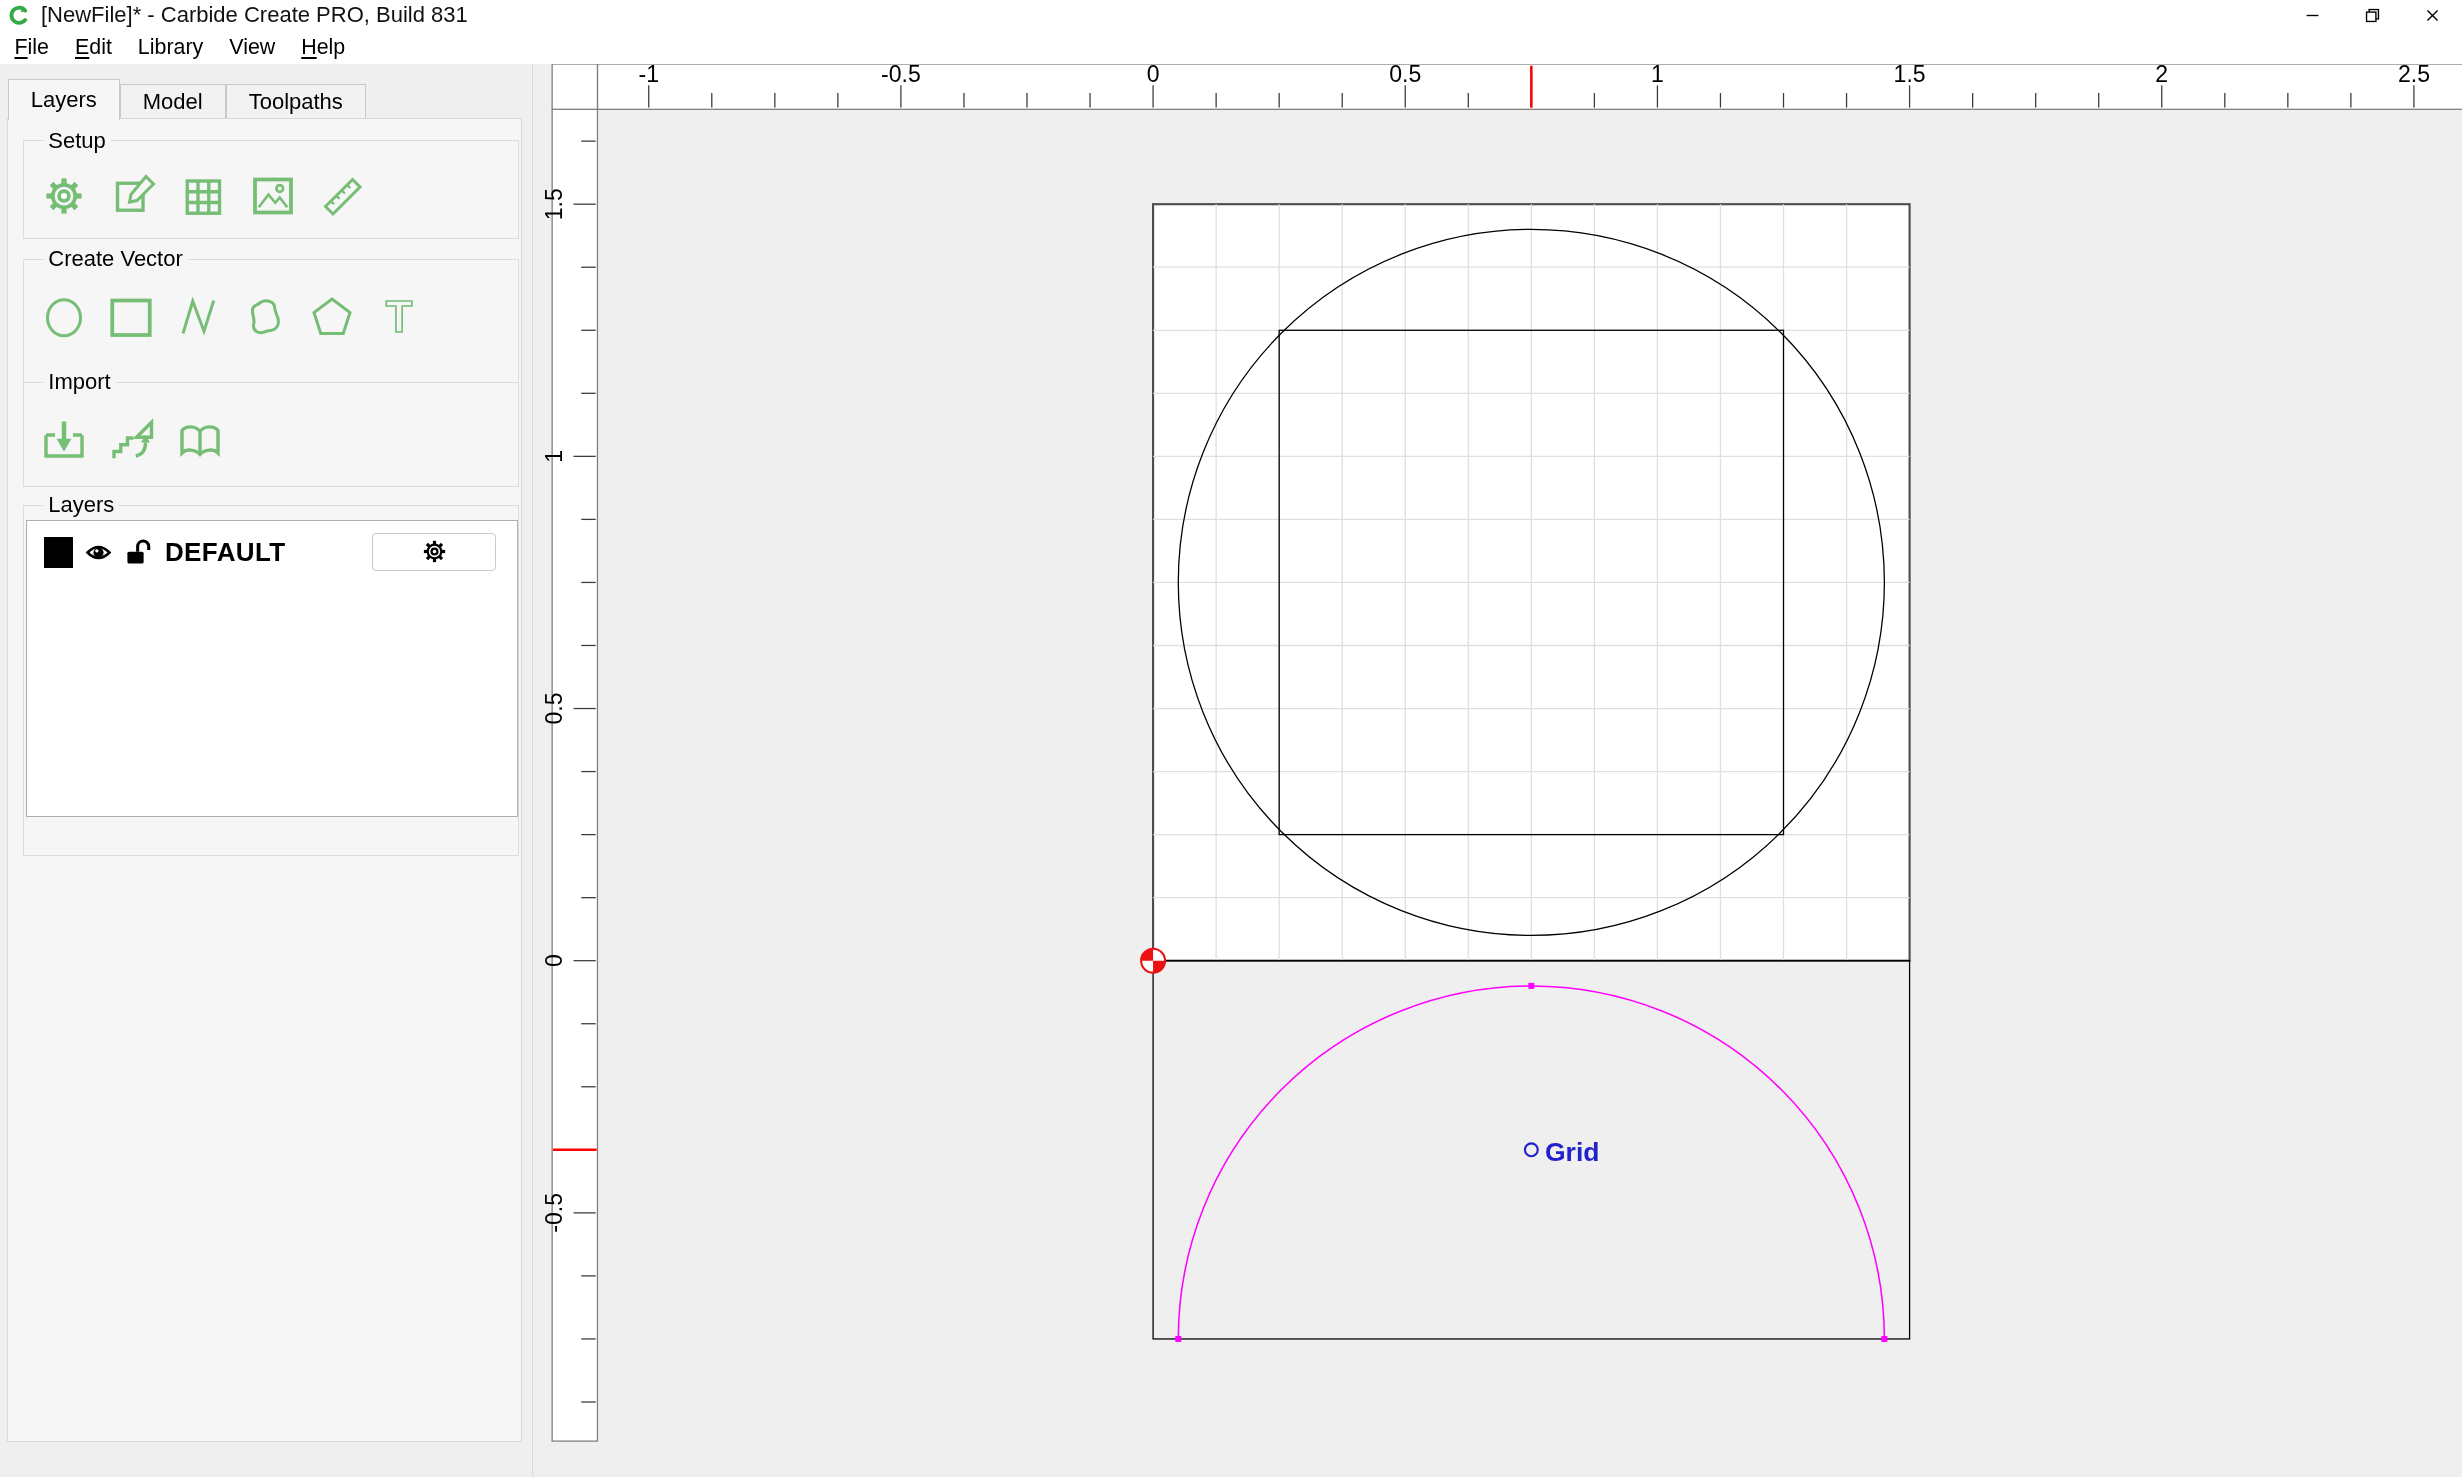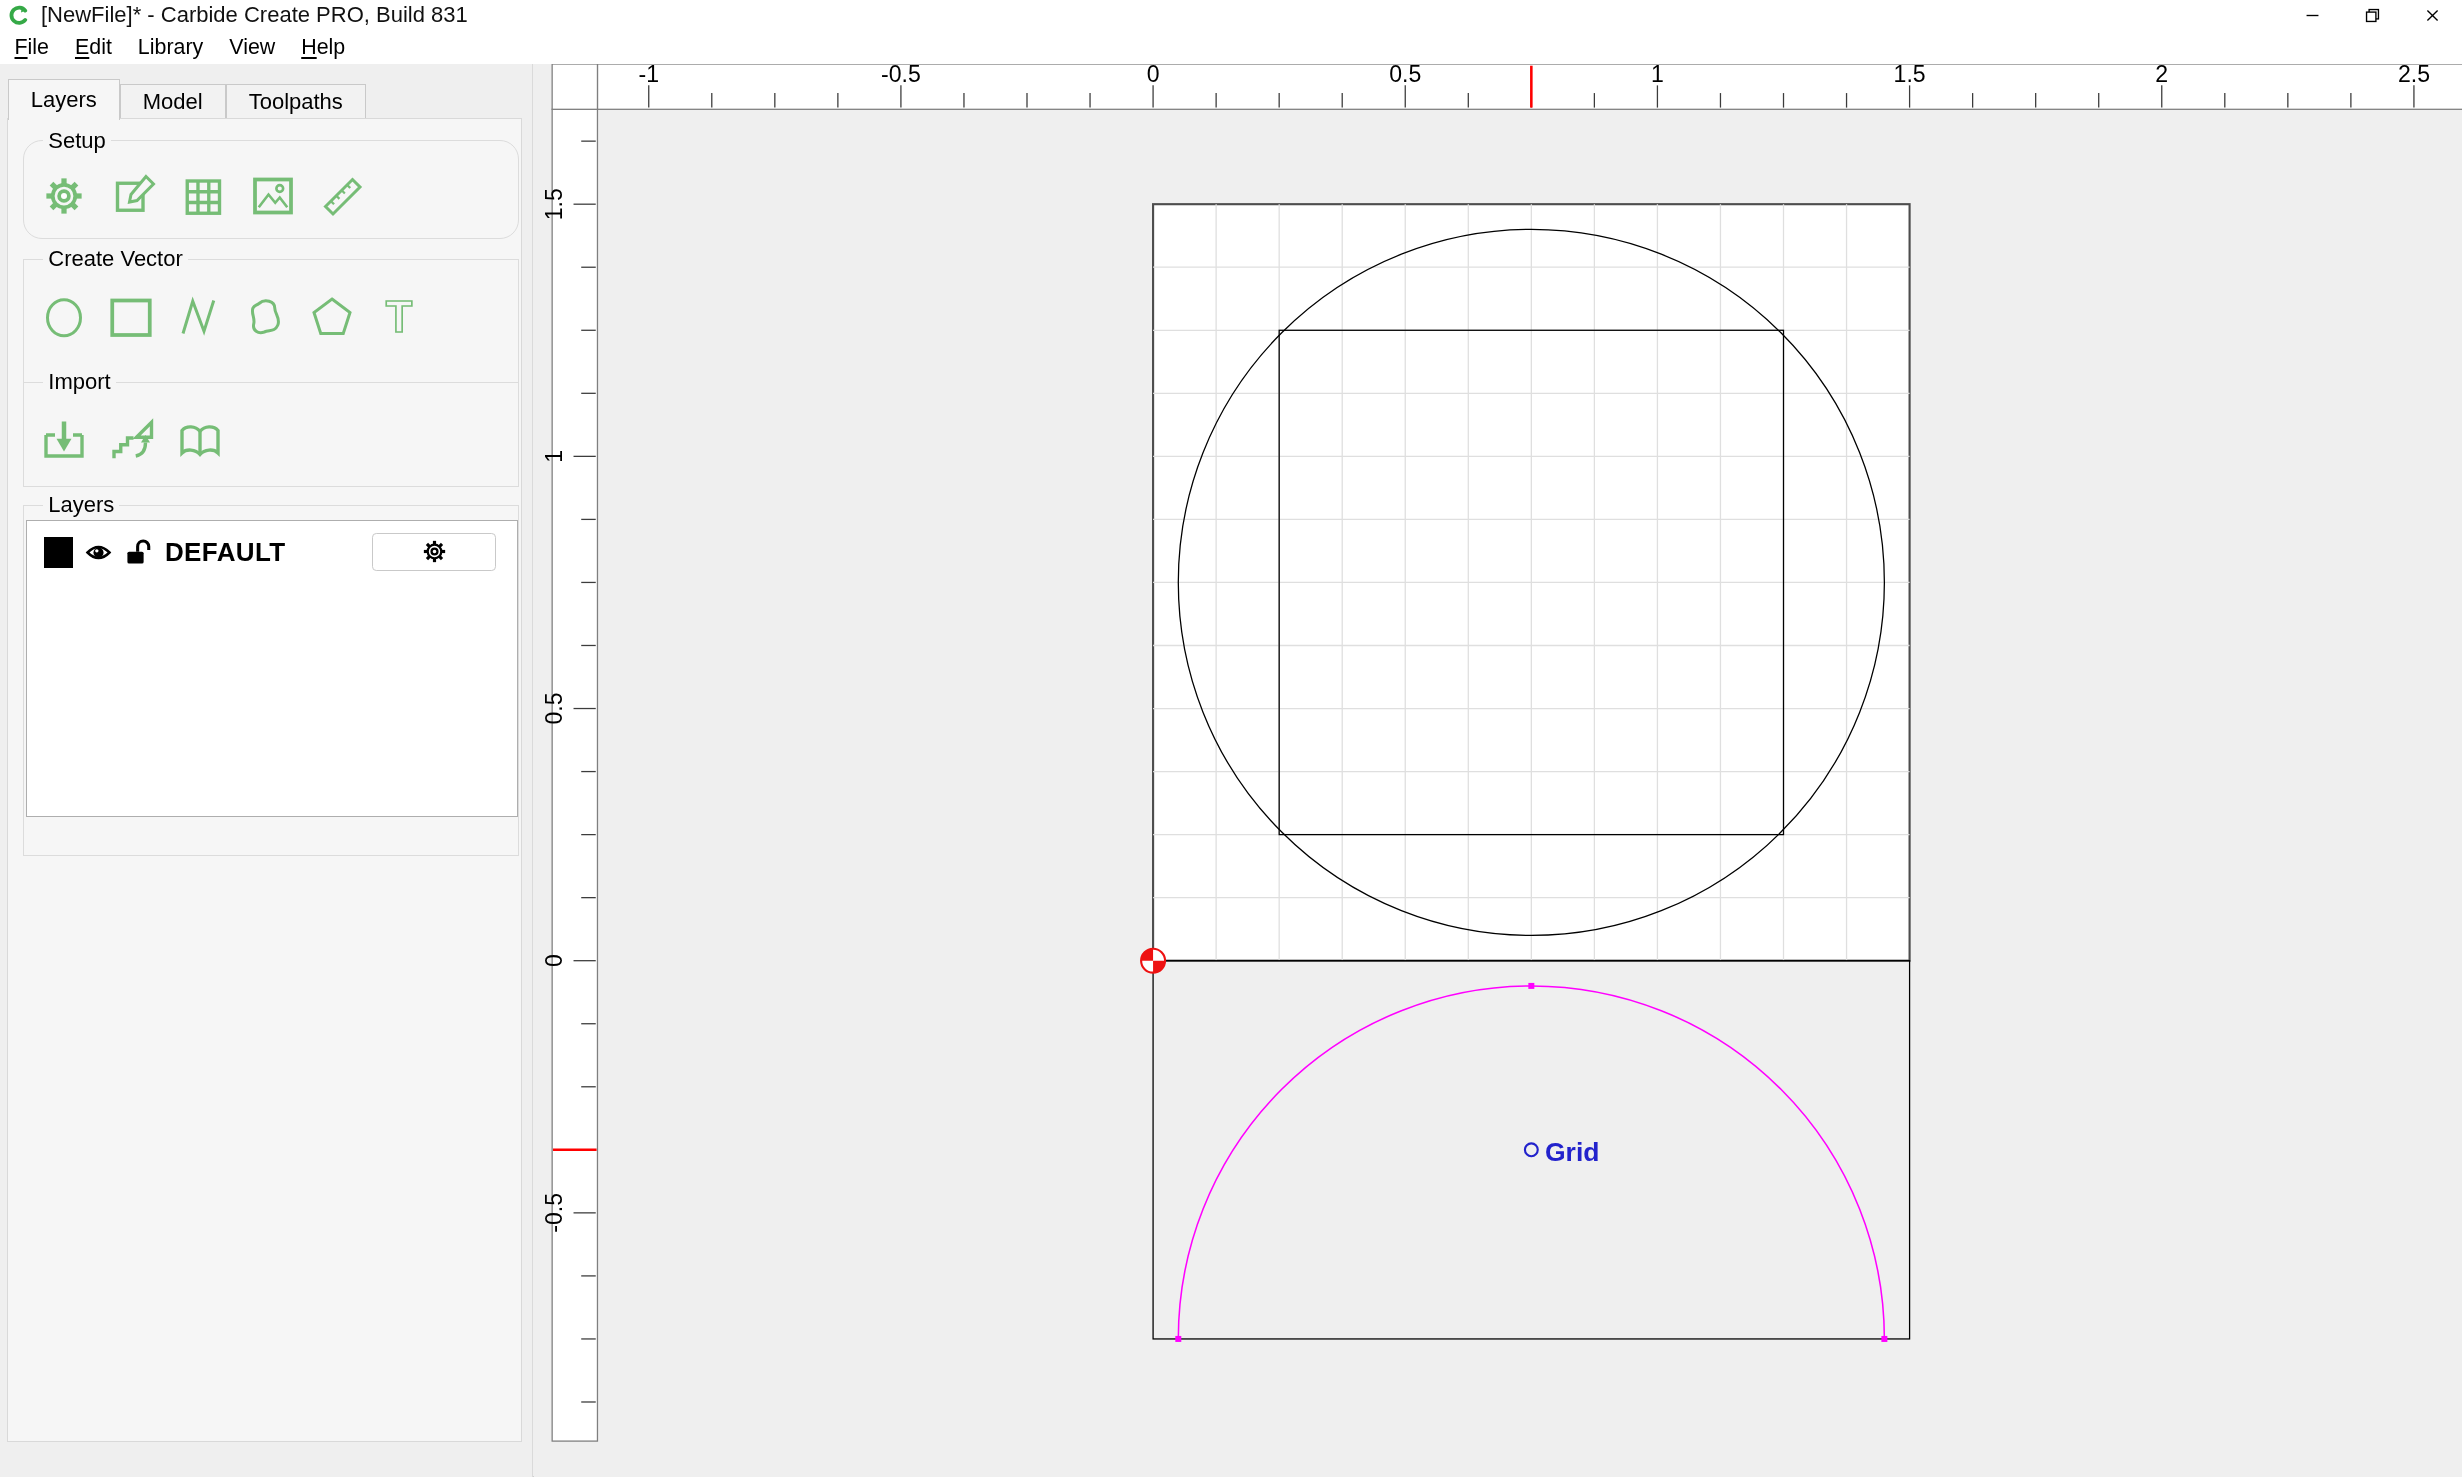--- a/index.html
+++ b/index.html
@@ -82,21 +82,21 @@
     </div>
 
   <div class="left-panel">
     <div class="tabbar" id="tabbar">
         <div class="tab active">Layers</div>
         <div class="tab">Model</div>
         <div class="tab">Toolpaths</div>
       </div>
     <div class="pane">
 
-      <div class="groupbox" style="top:21.4px;height:99px;border-radius:19px;">
+      <div class="groupbox" style="top:21.4px;height:99px;">
         <span class="gb-label">Setup</span>
         <div class="icon-row" style="top:31px;" id="setup-icons">
             <div class="icon-btn">
               <svg viewBox="0 0 64 64">
                 <circle cx="32" cy="32" r="15" fill="none" stroke="#76bd76" stroke-width="5"></circle>
                 <line x1="46" y1="32" x2="55.5" y2="32" stroke="#76bd76" stroke-width="7"></line>
                 <line x1="41.89949493661167" y1="41.89949493661166" x2="48.61700935788387" y2="48.617009357883866" stroke="#76bd76" stroke-width="7"></line>
                 <line x1="32" y1="46" x2="32" y2="55.5" stroke="#76bd76" stroke-width="7"></line>
                 <line x1="22.100505063388336" y1="41.89949493661167" x2="15.382990642116134" y2="48.61700935788387" stroke="#76bd76" stroke-width="7"></line>
                 <line x1="18" y1="32" x2="8.5" y2="32" stroke="#76bd76" stroke-width="7"></line>

